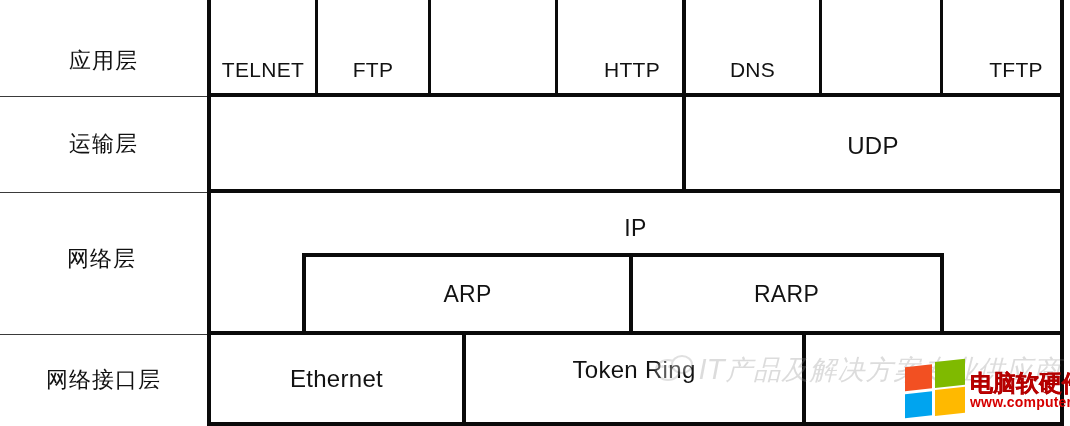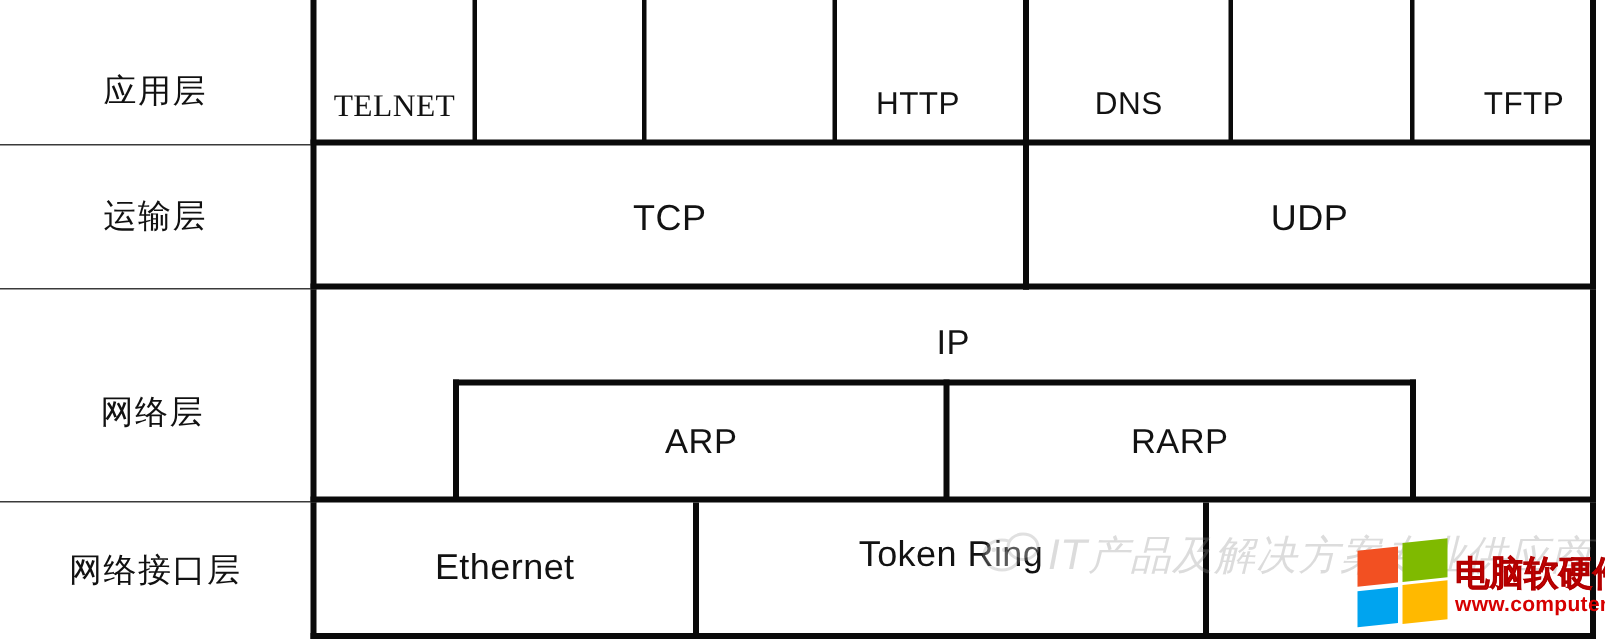--- a/index.html
+++ b/index.html
@@ -157,46 +157,46 @@
 <body>
 
 <div id="stage">
 
   <div class="thin-rule" style="left:0; top:96px;  width:207px;"></div>
   <div class="thin-rule" style="left:0; top:192px; width:207px;"></div>
   <div class="thin-rule" style="left:0; top:334px; width:207px;"></div>
 
   <div class="box layer-label" style="left:0; top:26px;  width:207px; height:70px;">应用层</div>
   <div class="box layer-label" style="left:0; top:96px;  width:207px; height:96px;">运输层</div>
-  <div class="box layer-label" style="left:0; top:204px; width:186px; height:142px;padding-left:17px;">网络层</div>
+  <div class="box layer-label" style="left:0; top:188px; width:186px; height:142px;padding-left:17px;">网络层</div>
   <div class="box layer-label" style="left:0; top:334px; width:207px; height:92px;">网络接口层</div>
 
   <div class="hline" style="left:207px; top:93px; width:856px; height:4px;"></div>
 
   <div class="vline" style="left:207px; top:0; width:4px;  height:96px;"></div>
   <div class="vline" style="left:315px; top:0; width:3px;  height:94px;"></div>
   <div class="vline" style="left:428px; top:0; width:3px;  height:94px;"></div>
   <div class="vline" style="left:555px; top:0; width:3px;  height:94px;"></div>
   <div class="vline" style="left:682px; top:0; width:4px;  height:96px;"></div>
   <div class="vline" style="left:819px; top:0; width:3px;  height:94px;"></div>
   <div class="vline" style="left:940px; top:0; width:3px;  height:94px;"></div>
   <div class="vline" style="left:1060px; top:0; width:4px; height:96px;"></div>
 
-  <div class="box proto-label" style="left:211px; top:46px; width:104px; height:48px;font-family:Liberation Serif, serif;">TELNET</div>
-  <div class="box proto-label" style="left:538px; top:46px; width:100px; height:48px;padding-left:48px;">HTTP</div>
+  <div class="box proto-label" style="left:211px; top:46px; width:104px; height:48px;">TELNET</div>
+  <div class="box proto-label" style="left:318px; top:46px; width:110px; height:48px;">FTP</div>
+  <div class="box proto-label" style="left:558px; top:46px; width:100px; height:48px;padding-left:48px;">HTTP</div>
   <div class="box proto-label" style="left:686px; top:46px; width:133px; height:48px;">DNS</div>
   <div class="box proto-label" style="left:943px; top:46px; width:117px; height:48px;padding-left:29px;">TFTP</div>
 
   <div class="hline" style="left:207px; top:189px; width:479px; height:4px;"></div>
   <div class="hline" style="left:682px; top:189px; width:382px; height:4px;"></div>
   <div class="vline" style="left:207px; top:96px; width:4px;  height:97px;"></div>
   <div class="vline" style="left:682px; top:96px; width:4px;  height:97px;"></div>
   <div class="vline" style="left:1060px; top:96px; width:4px; height:97px;"></div>
 
-  <div class="box proto-label wide" style="left:211px; top:117px; width:471px; height:58px;">TCP</div>
   <div class="box proto-label wide" style="left:686px; top:117px; width:374px; height:58px;">UDP</div>
 
   <div class="vline" style="left:207px; top:193px; width:4px;  height:142px;"></div>
   <div class="vline" style="left:1060px; top:193px; width:4px; height:142px;"></div>
   <div class="hline" style="left:207px; top:331px; width:857px; height:4px;"></div>
 
   <div class="box proto-label big" style="left:211px; top:206px; width:849px; height:44px;">IP</div>
 
   <div class="hline" style="left:302px; top:253px; width:642px; height:4px;"></div>
   <div class="vline" style="left:302px; top:253px; width:4px;  height:80px;"></div>

